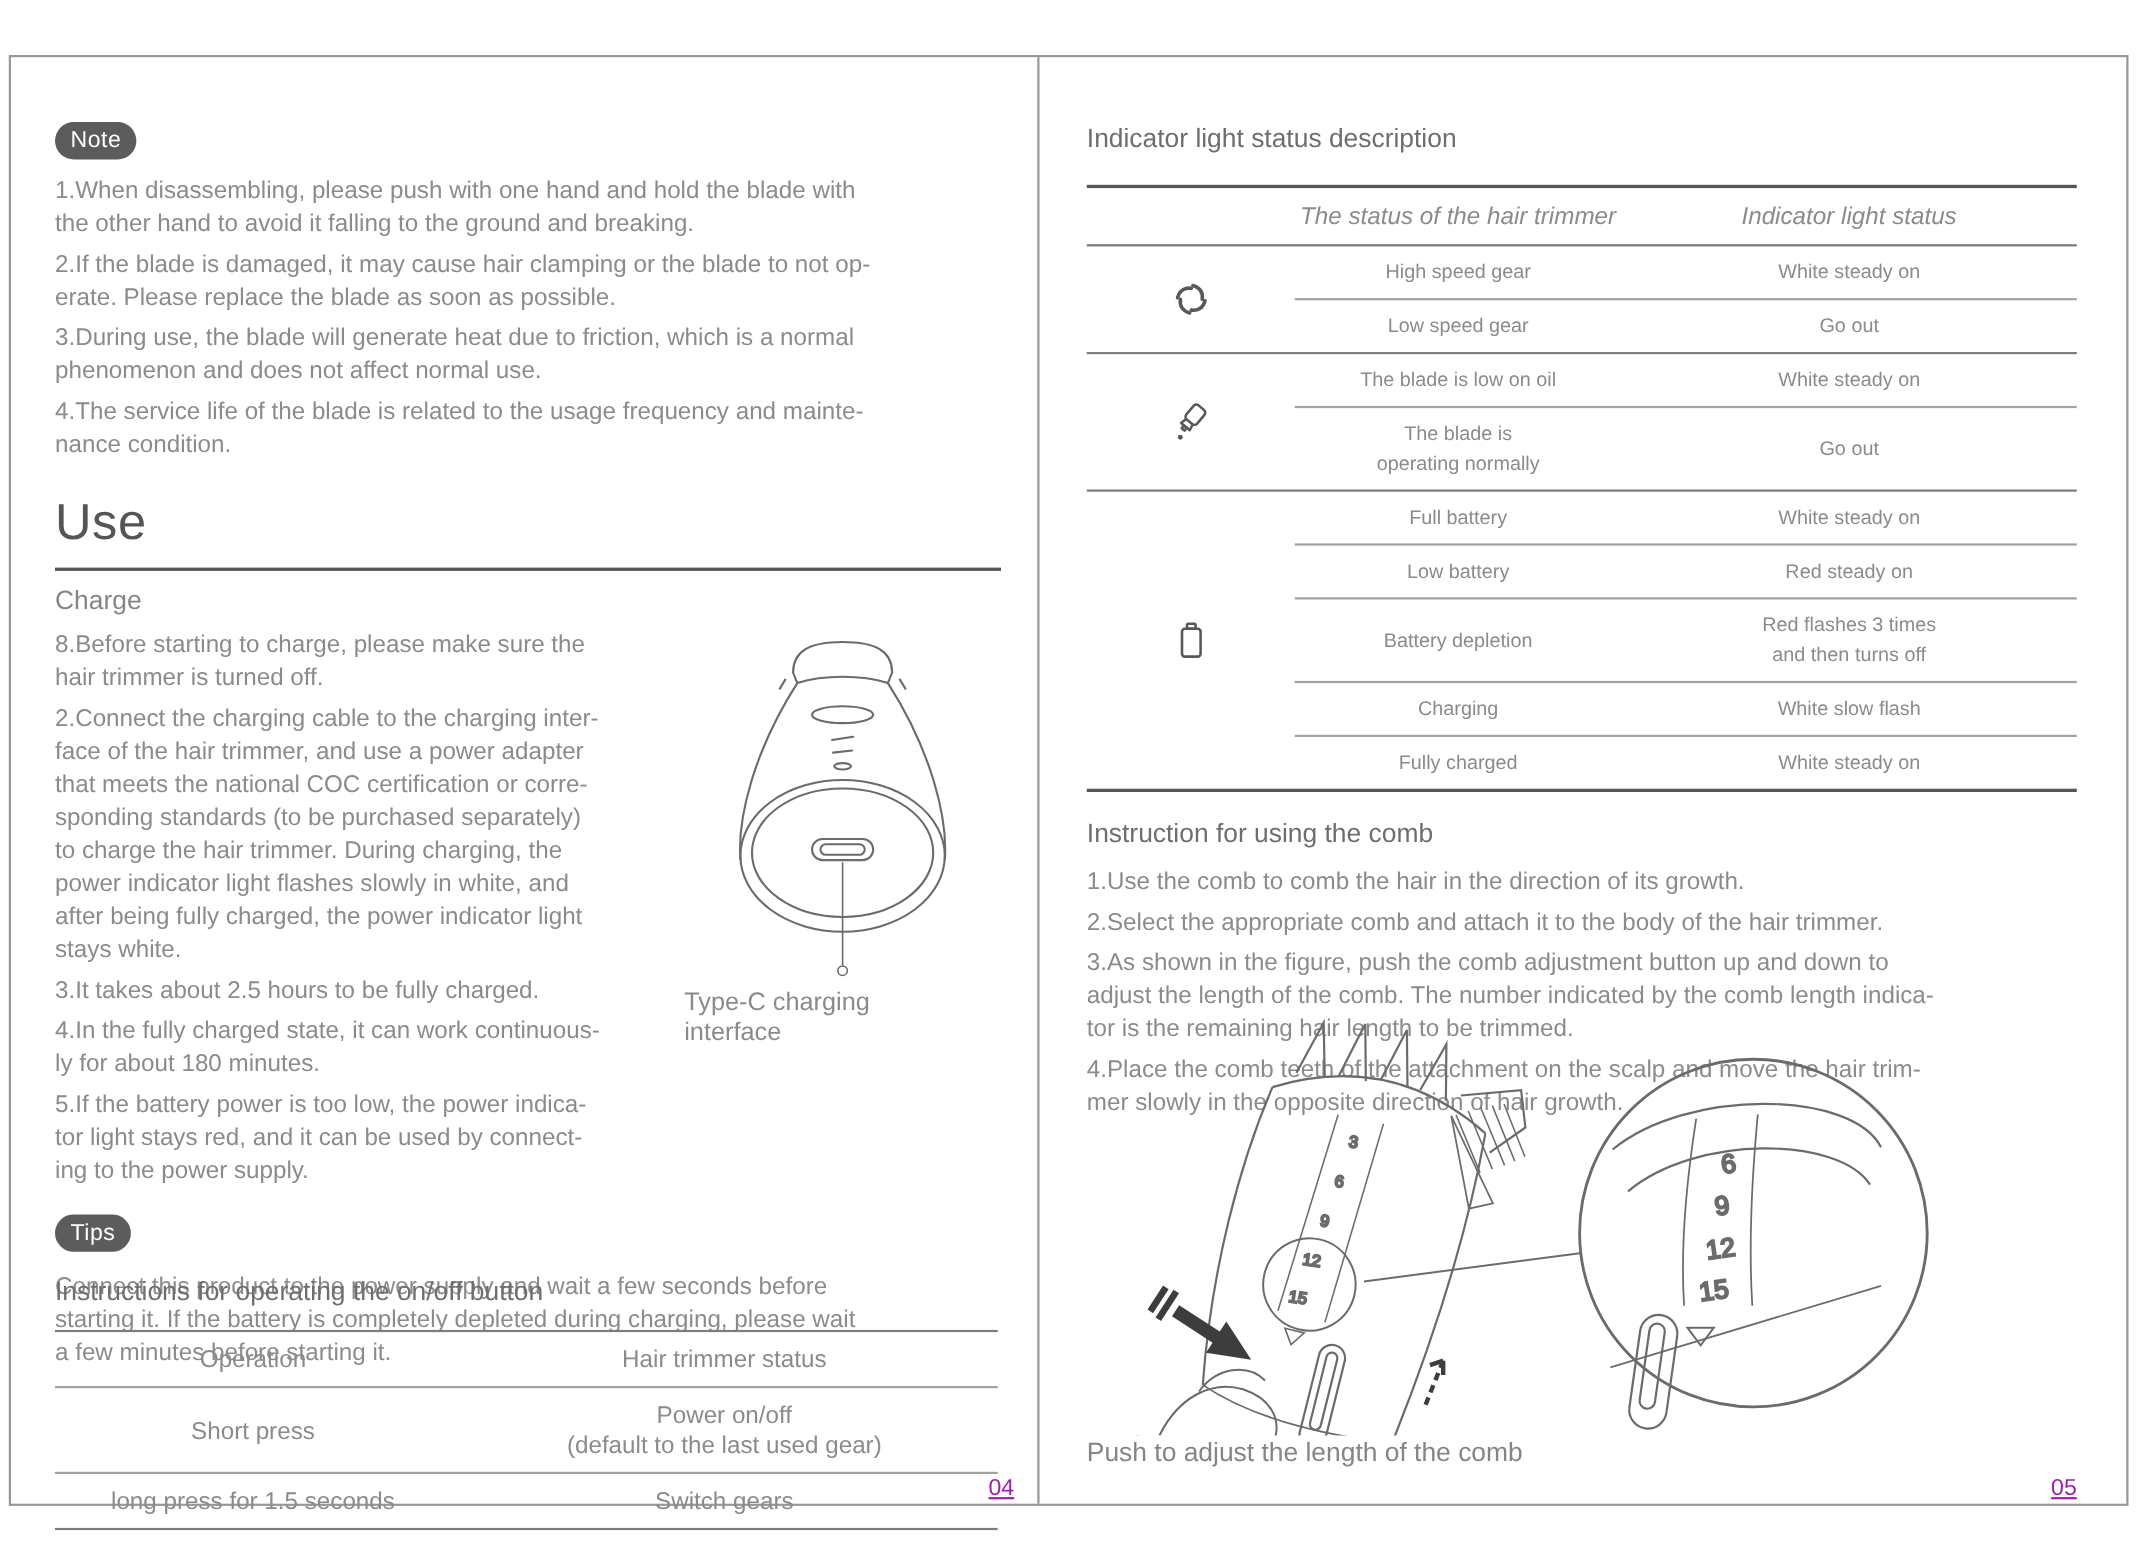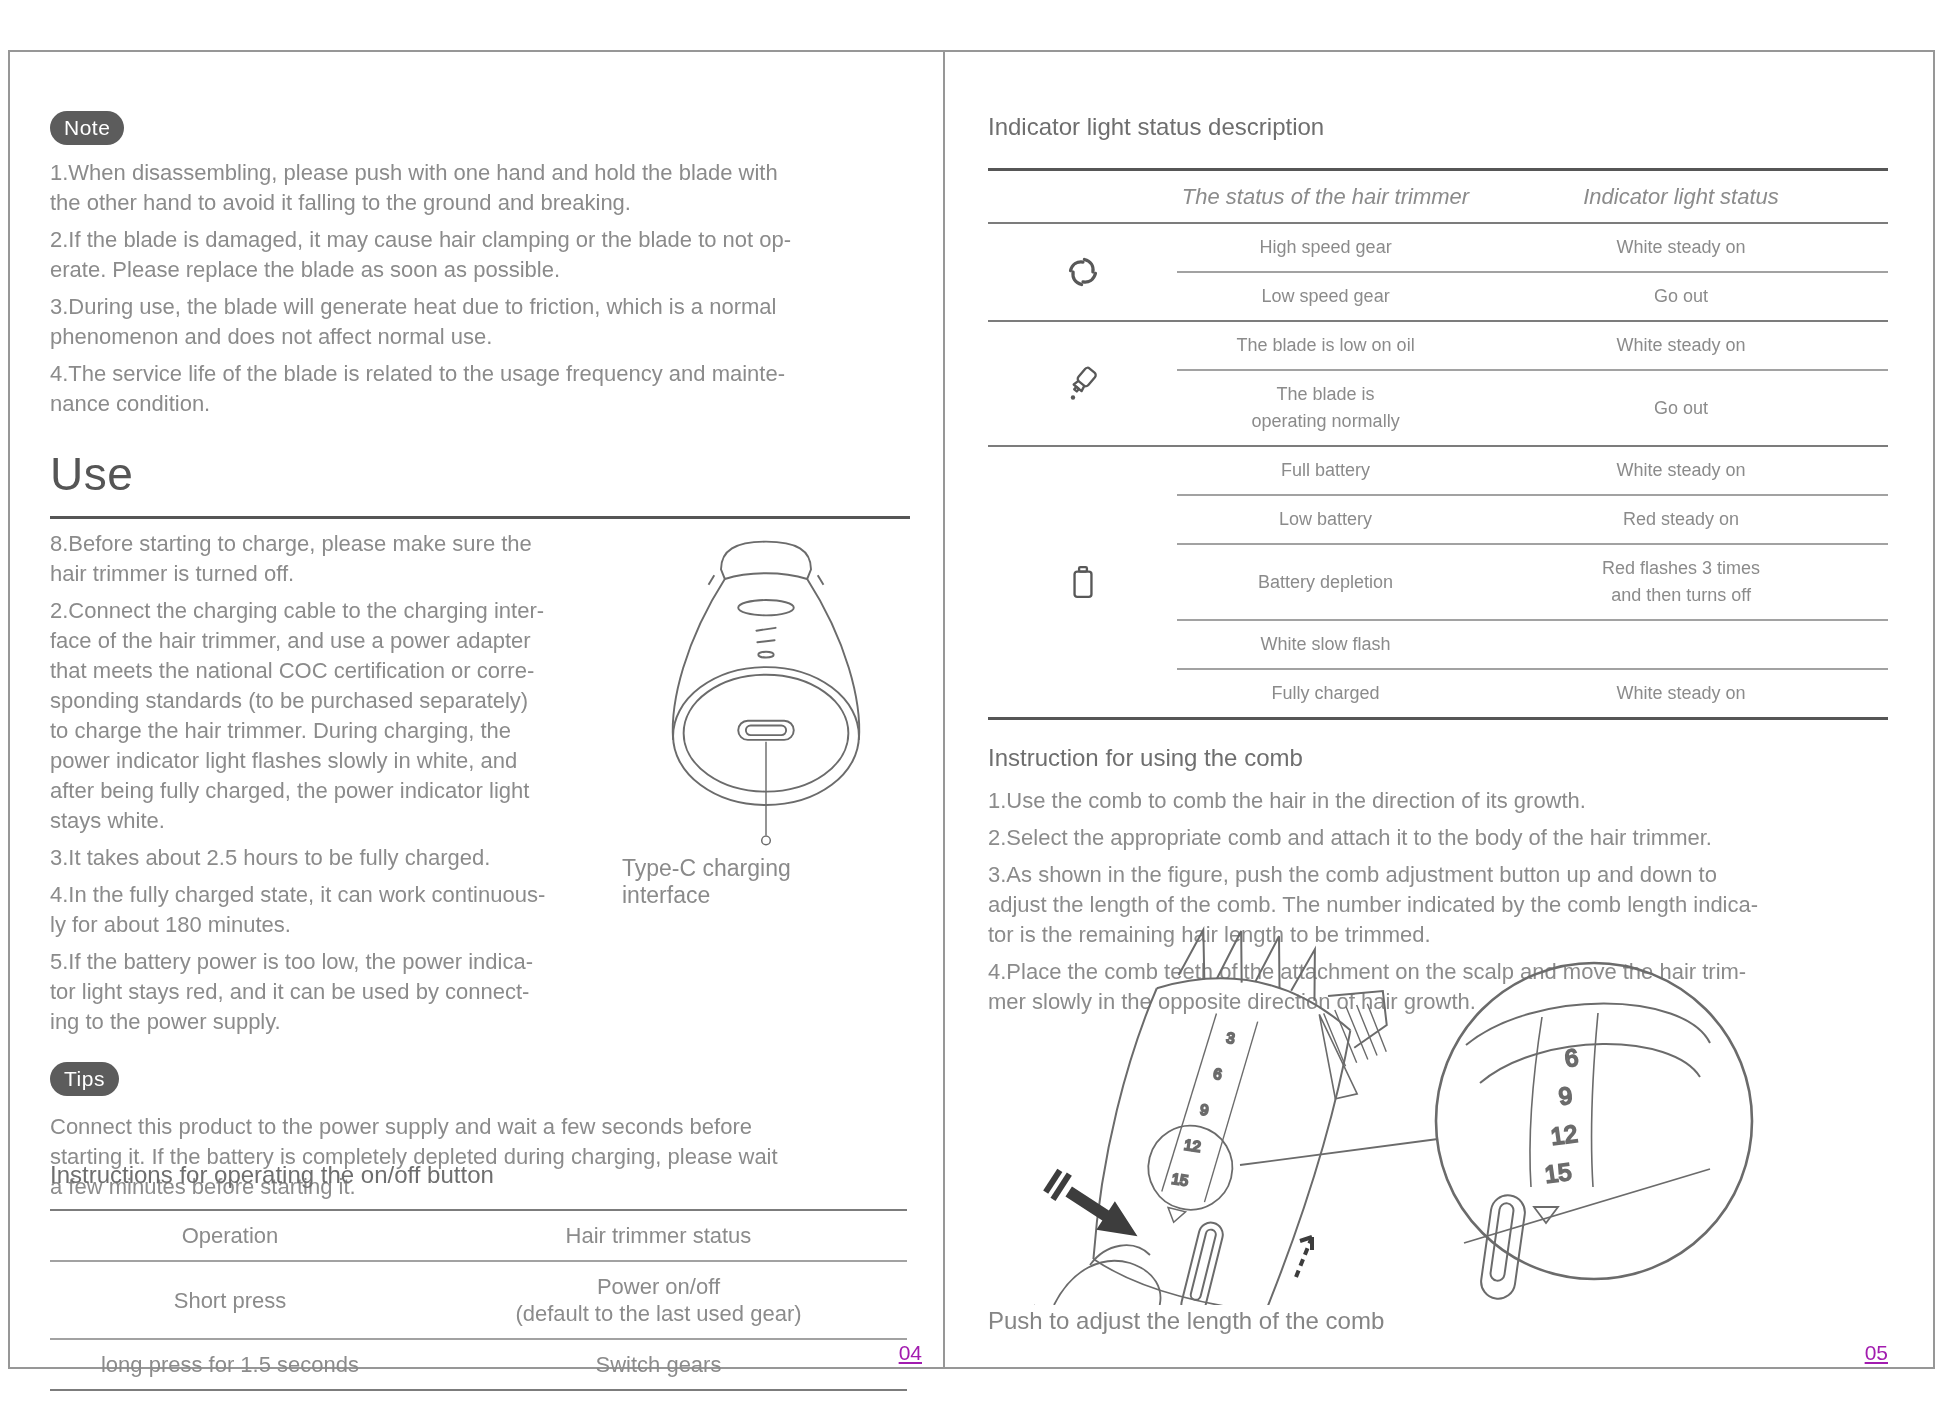--- a/index.html
+++ b/index.html
@@ -91,20 +91,21 @@
         <p class="body">2.If the blade is damaged, it may cause hair clamping or the blade to not op-
 erate. Please replace the blade as soon as possible.</p>
         <p class="body">3.During use, the blade will generate heat due to friction, which is a normal
 phenomenon and does not affect normal use.</p>
         <p class="body">4.The service life of the blade is related to the usage frequency and mainte-
 nance condition.</p>
       </div>
 
       <h1 class="use">Use</h1>
       <div class="rule"></div>
+      <div class="sublabel">Charge</div>
 
       <div class="charge-flex">
         <div class="charge-text">
           <p class="body">8.Before starting to charge, please make sure the
 hair trimmer is turned off.</p>
           <p class="body">2.Connect the charging cable to the charging inter-
 face of the hair trimmer, and use a power adapter
 that meets the national COC certification or corre-
 sponding standards (to be purchased separately)
 to charge the hair trimmer. During charging, the
@@ -241,20 +242,21 @@
             <div class="irow">
               <div class="icell">Low battery</div>
               <div class="icell">Red steady on</div>
             </div>
             <div class="irow">
               <div class="icell">Battery depletion</div>
               <div class="icell">Red flashes 3 times
 and then turns off</div>
             </div>
             <div class="irow">
+              <div class="icell">Charging</div>
               <div class="icell">White slow flash</div>
             </div>
             <div class="irow">
               <div class="icell">Fully charged</div>
               <div class="icell">White steady on</div>
             </div>
           </div>
         </div>
       </div>
 

